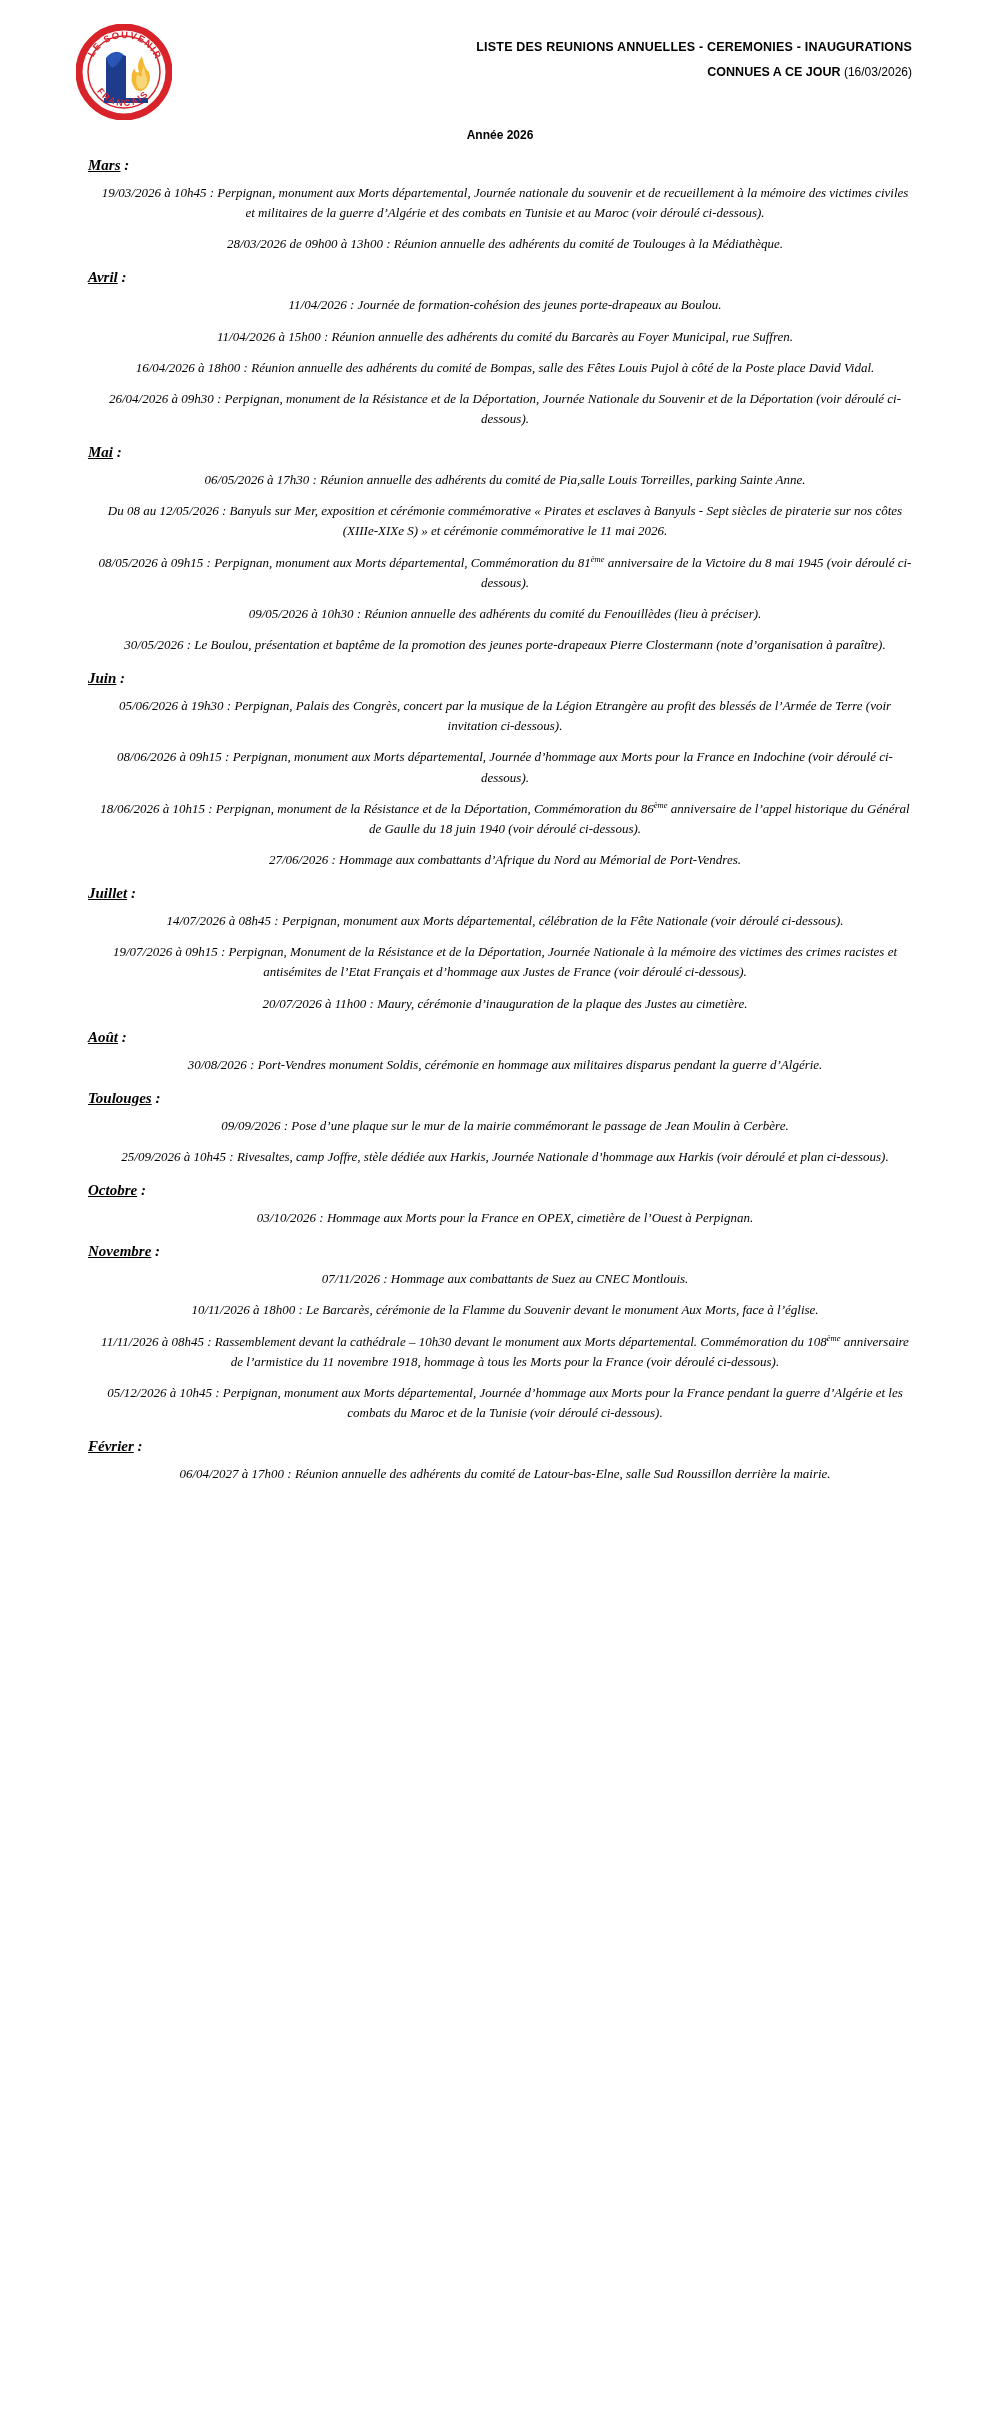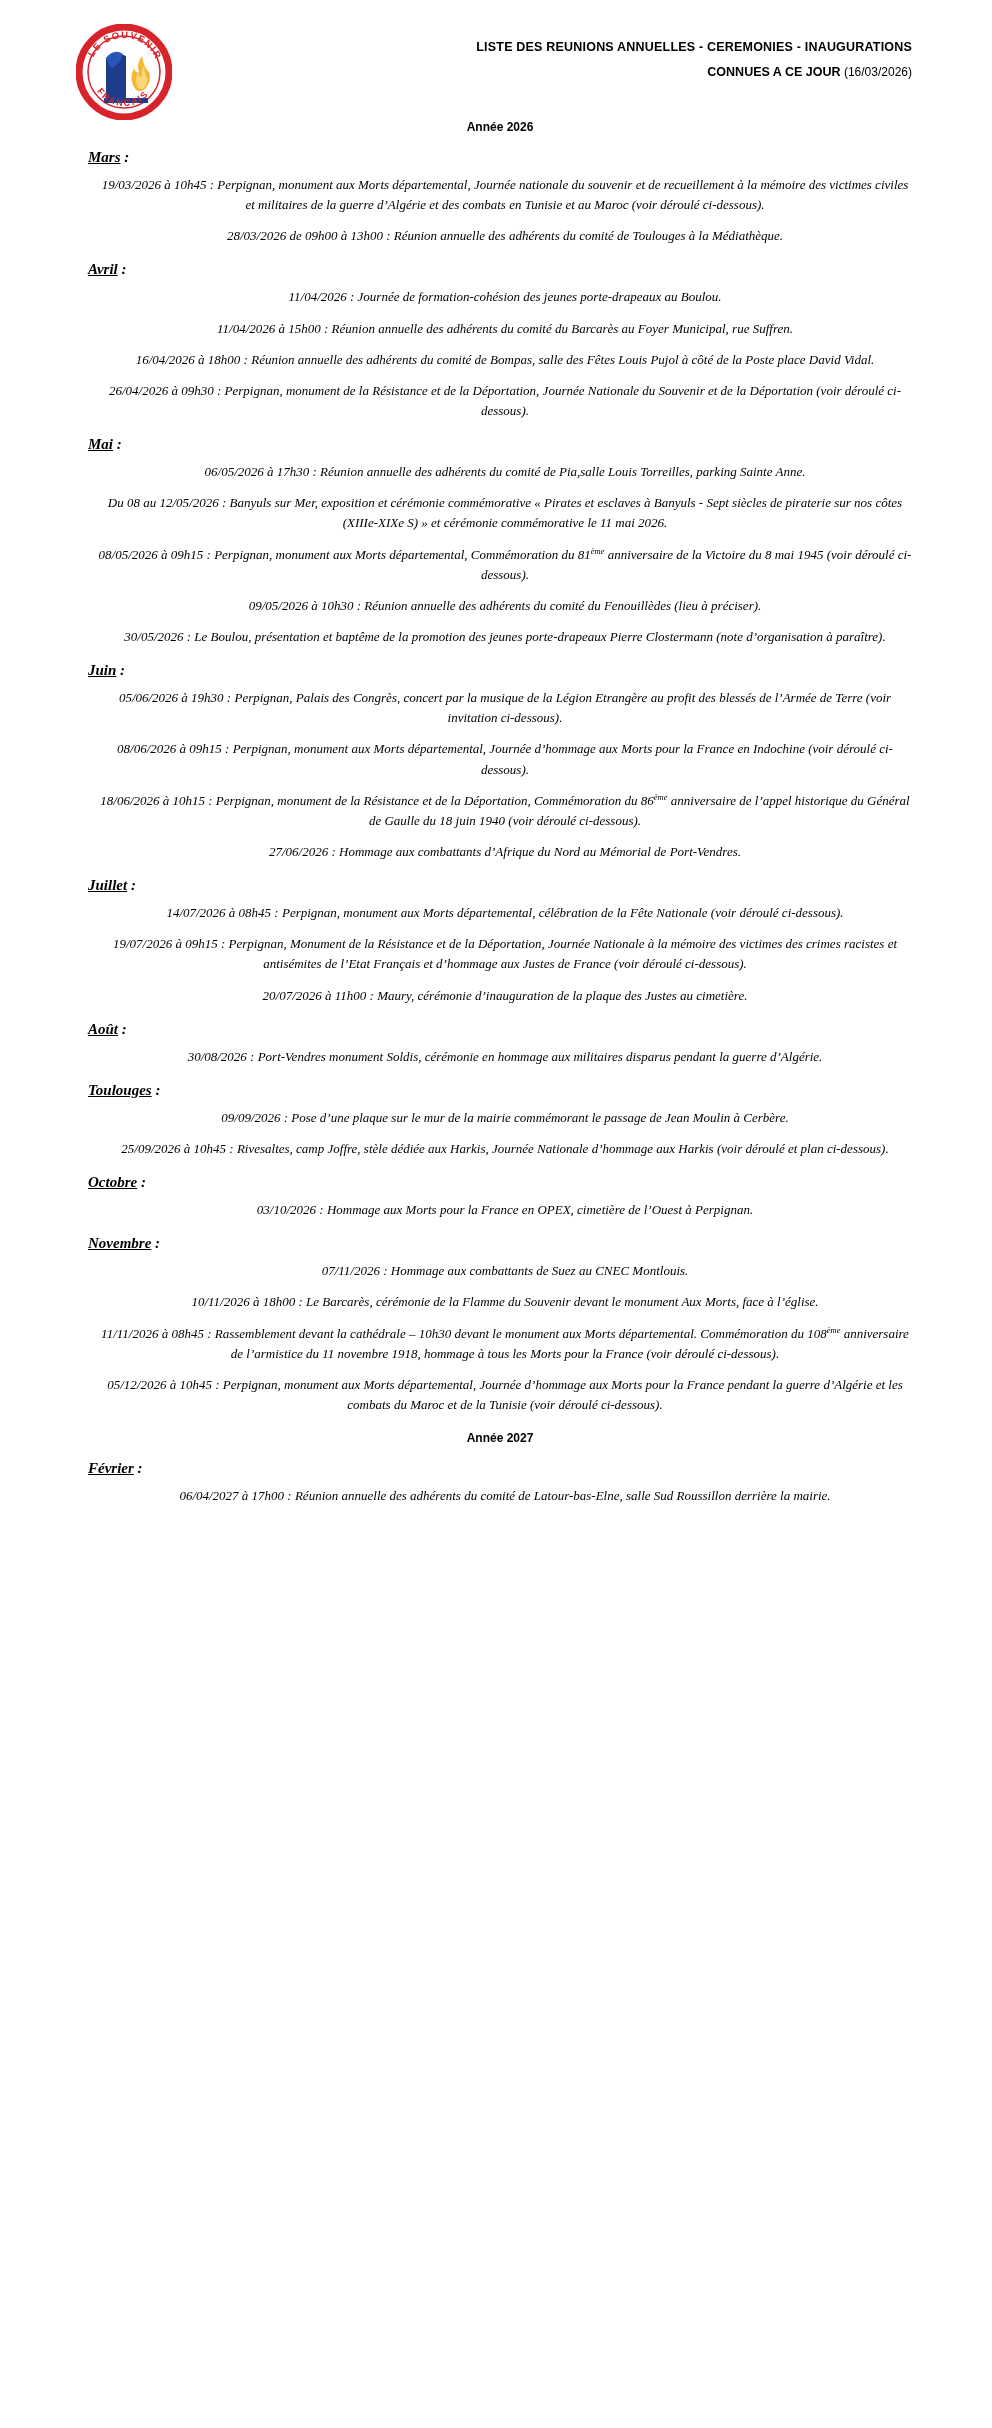--- a/index.html
+++ b/index.html
@@ -55,21 +55,21 @@
   }
   .title-line-2 .date-normal {
     font-weight: normal;
     font-size: 12px;
   }
   .year-heading {
     font-family: "Liberation Sans", sans-serif;
     font-weight: bold;
     font-size: 12px;
     text-align: center;
-    margin-top: 16px;
+    margin-top: 24px;
     margin-bottom: 4px;
   }
   .year-heading.second {
     margin-top: 16px;
     margin-bottom: 10px;
   }
 
   
   .content {
     margin-top: 6px;
@@ -173,18 +173,17 @@
       <div class="month"><span class="mname">Toulouges</span><span> :</span></div>
       <p class="entry">09/09/2026 : Pose d’une plaque sur le mur de la mairie commémorant le passage de Jean Moulin à Cerbère.</p>
       <p class="entry">25/09/2026 à 10h45 : Rivesaltes, camp Joffre, stèle dédiée aux Harkis, Journée Nationale d’hommage aux Harkis (voir déroulé et plan ci-dessous).</p>
       <div class="month"><span class="mname">Octobre</span><span> :</span></div>
       <p class="entry">03/10/2026 : Hommage aux Morts pour la France en OPEX, cimetière de l’Ouest à Perpignan.</p>
       <div class="month"><span class="mname">Novembre</span><span> :</span></div>
       <p class="entry">07/11/2026 : Hommage aux combattants de Suez au CNEC Montlouis.</p>
       <p class="entry">10/11/2026 à 18h00 : Le Barcarès, cérémonie de la Flamme du Souvenir devant le monument Aux Morts, face à l’église.</p>
       <p class="entry">11/11/2026 à 08h45 : Rassemblement devant la cathédrale – 10h30 devant le monument aux Morts départemental. Commémoration du 108<sup>ème</sup> anniversaire de l’armistice du 11 novembre 1918, hommage à tous les Morts pour la France (voir déroulé ci-dessous).</p>
       <p class="entry">05/12/2026 à 10h45 : Perpignan, monument aux Morts départemental, Journée d’hommage aux Morts pour la France pendant la guerre d’Algérie et les combats du Maroc et de la Tunisie  (voir déroulé ci-dessous).</p>
-      <div class="year-heading second">Année 2027</div>
       <div class="month"><span class="mname">Février</span><span> :</span></div>
       <p class="entry">06/04/2027 à 17h00 : Réunion annuelle des adhérents du comité de Latour-bas-Elne, salle Sud Roussillon derrière la mairie.</p>
     </div>
 
 </div>
 
 </body></html>

